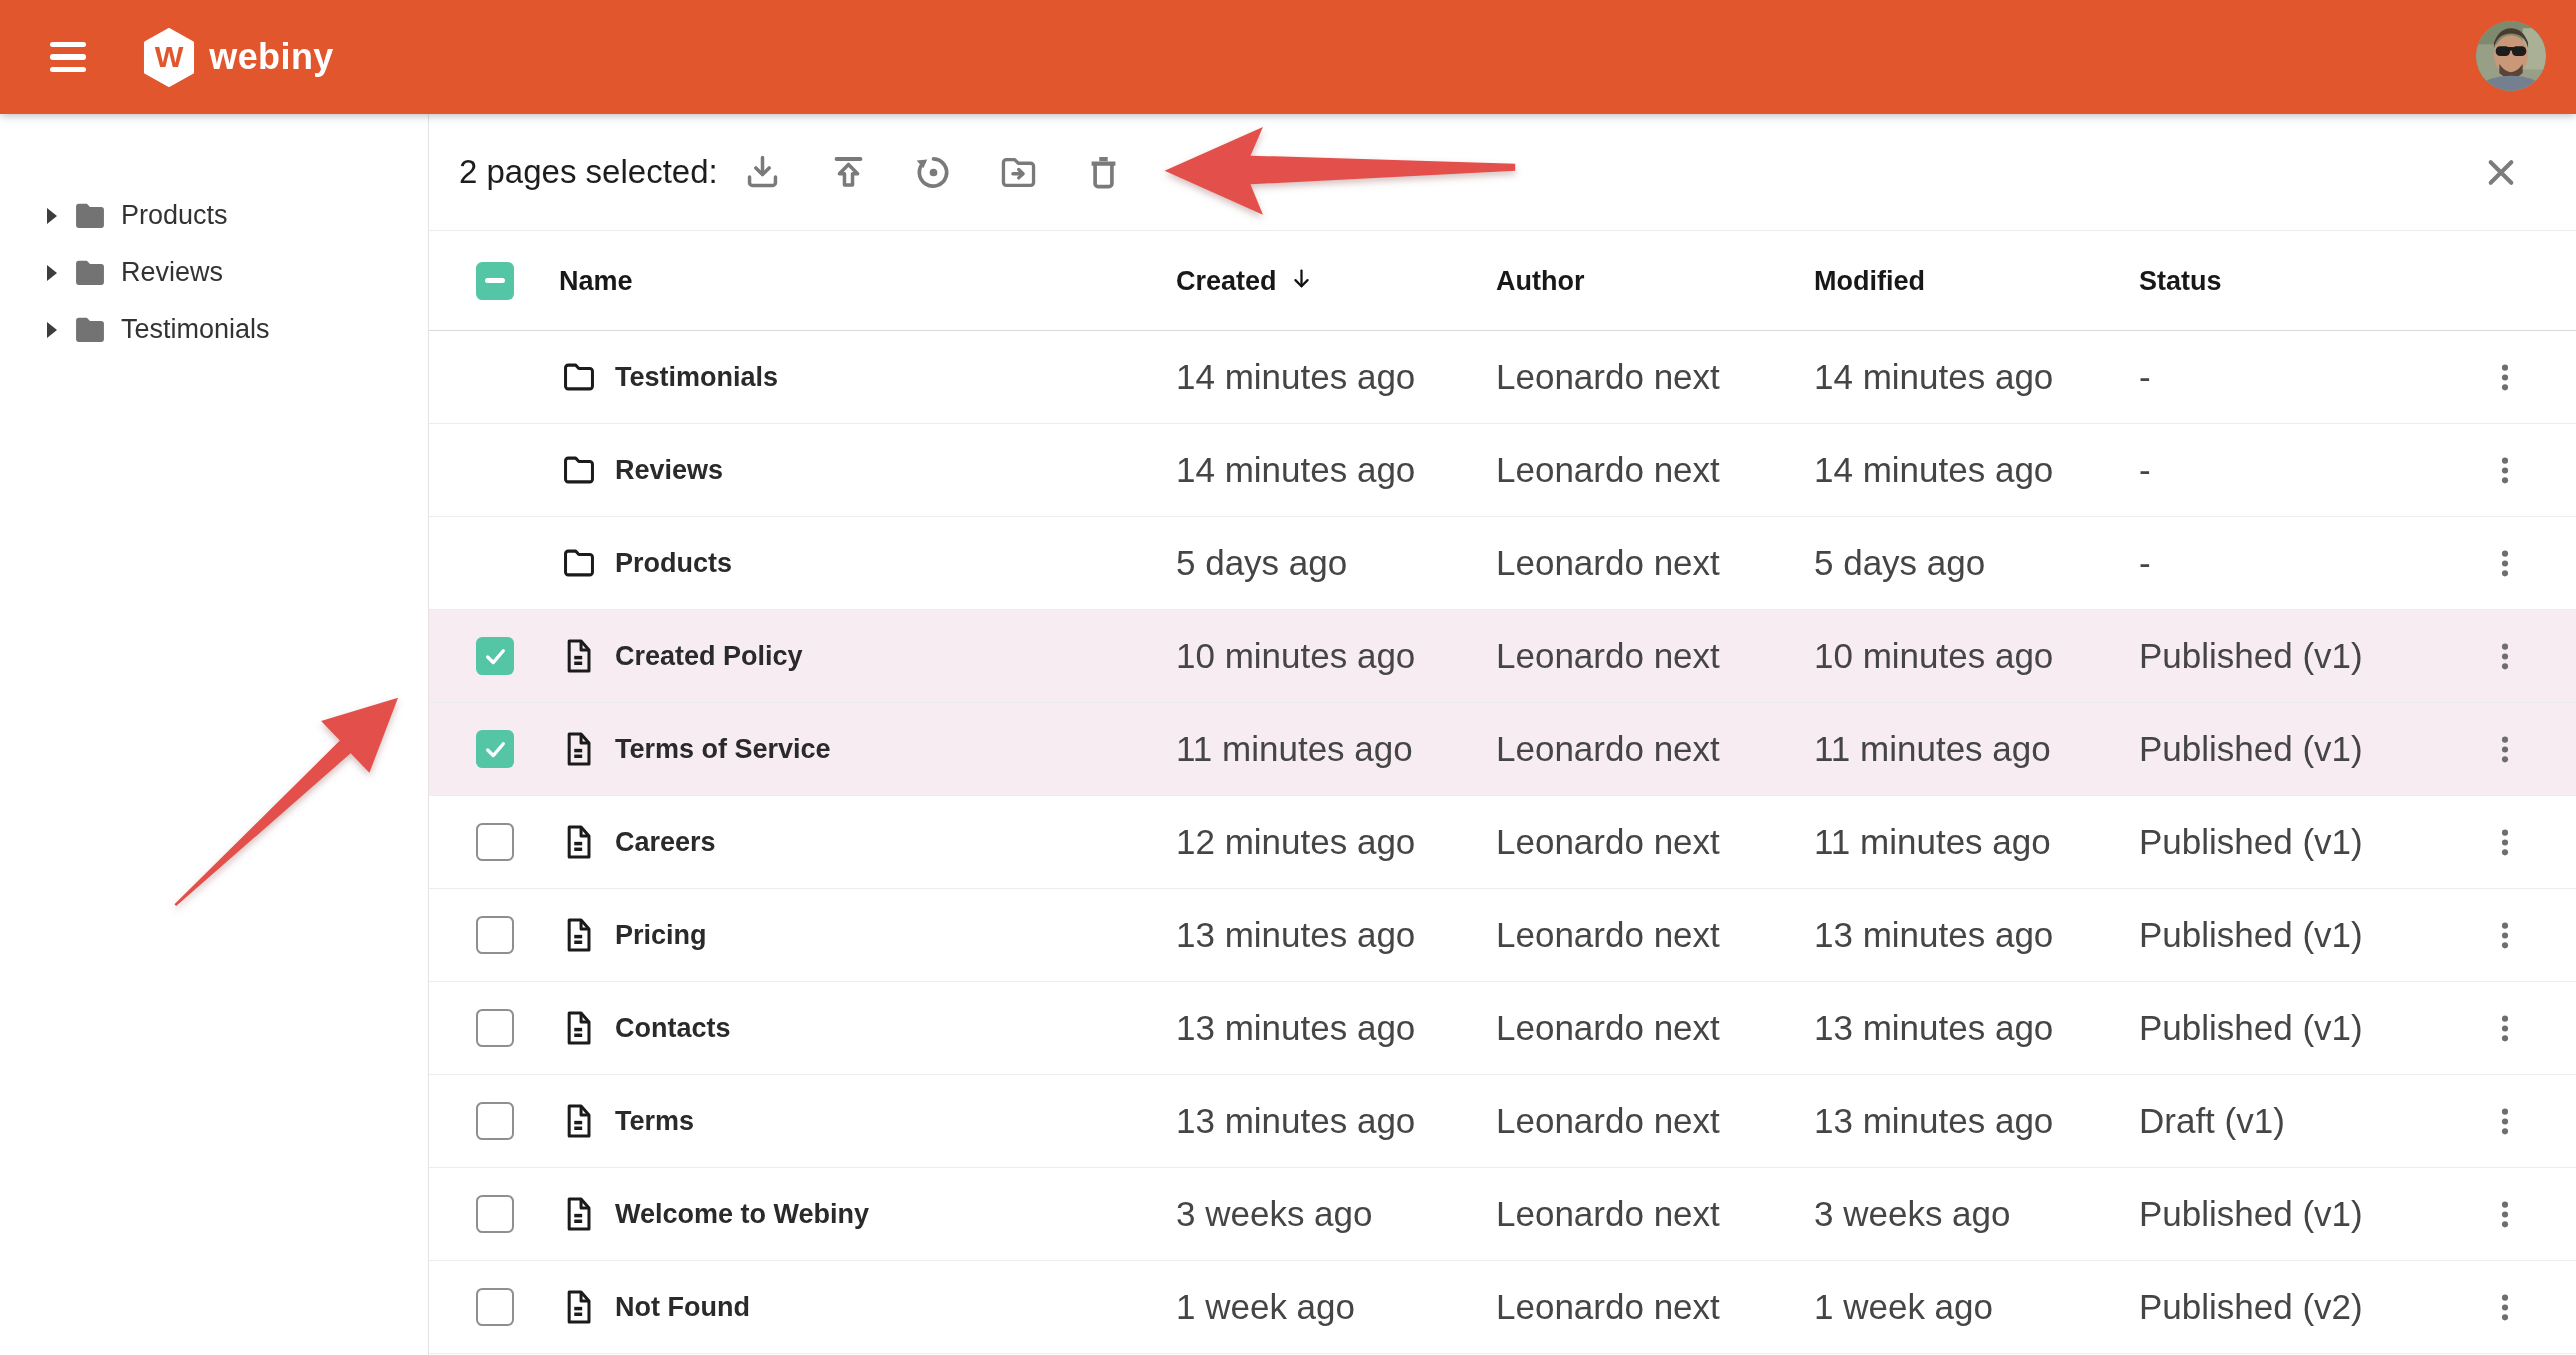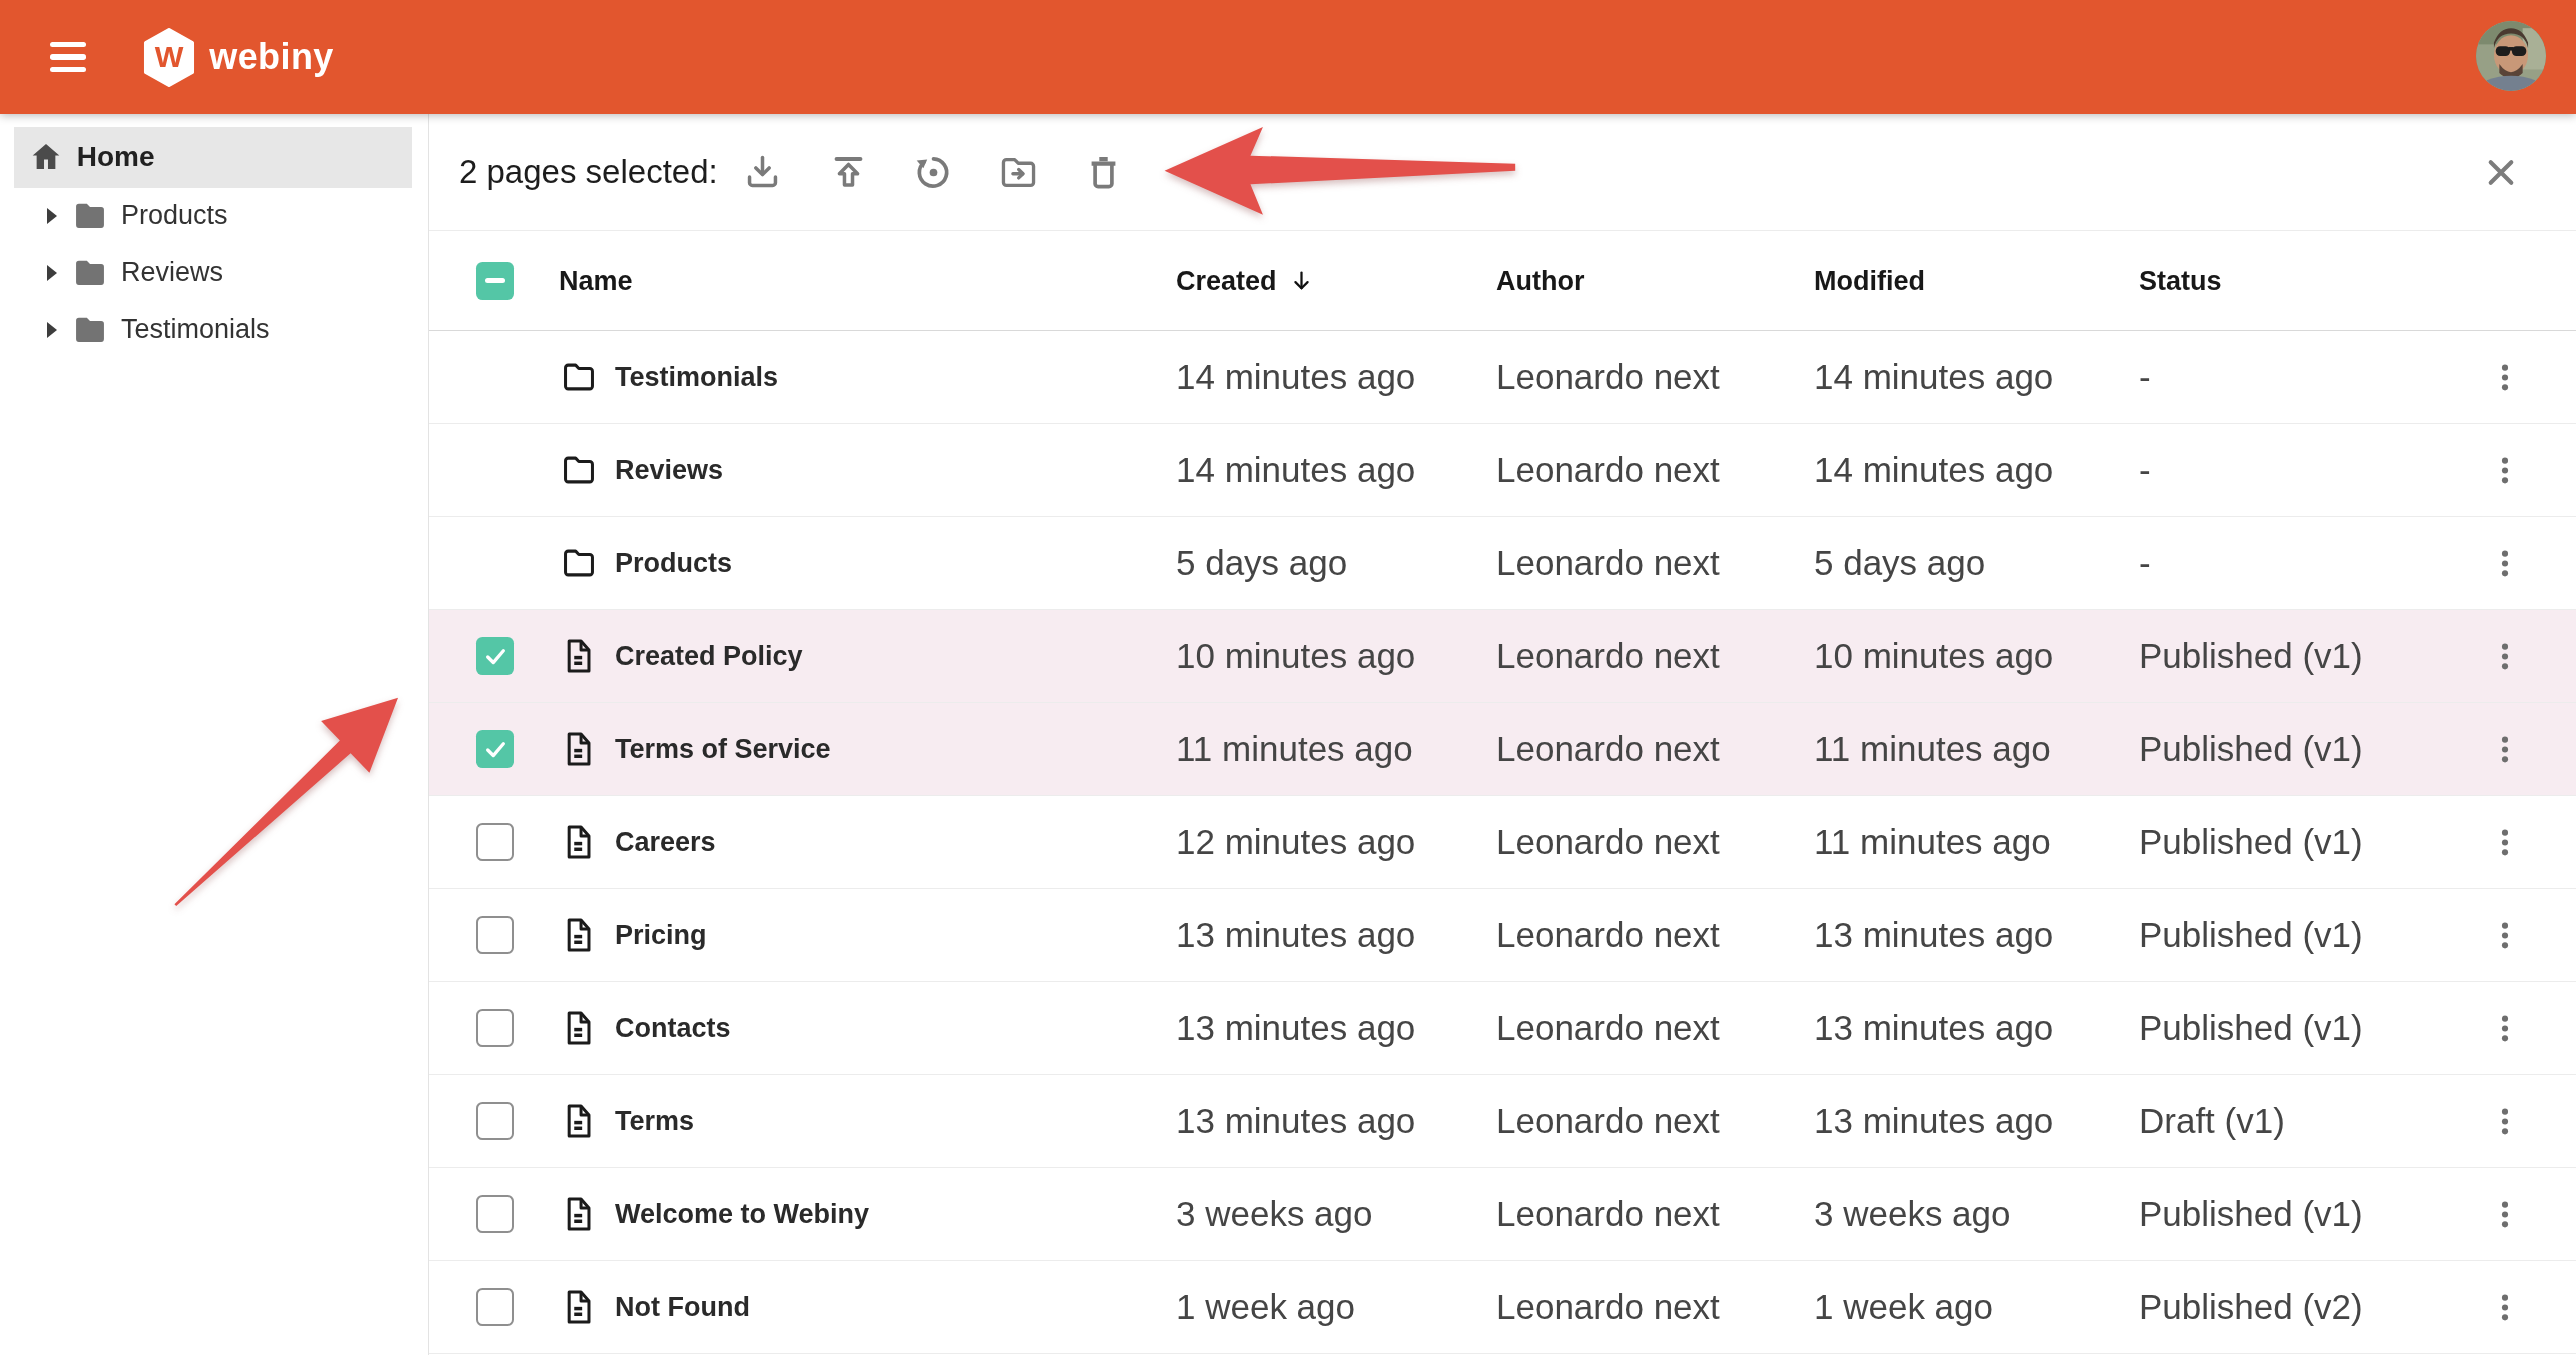--- a/index.html
+++ b/index.html
@@ -46,21 +46,21 @@
              display:flex; align-items:center; justify-content:center; background:none; border:none; cursor:pointer; }
   .act-btn svg { width:42px; height:42px; }
   .act-download { left:333px; } .act-publish { left:419px; } .act-restore { left:504px; }
   .act-move { left:589px; } .act-delete { left:674px; }
   .close-btn { position:absolute; right:55px; top:50%; transform:translateY(-50%); width:41px; height:41px;
                background:none; border:none; cursor:pointer; display:flex; align-items:center; justify-content:center; }
   .close-btn svg { width:38px; height:38px; }
 
   .thead { position:absolute; top:117px; left:0; right:0; height:100px; border-bottom:0.9px solid #d9d9d9; background:#fff; }
   .hcol { position:absolute; top:50%; transform:translateY(-50%); font-size:27px; font-weight:700;
-          color:#181818; display:flex; align-items:center; gap:11.6px; cursor:pointer; }
+          color:#181818; display:flex; gap:11.6px; cursor:pointer; }
   .h-name { left:130px; } .h-created { left:747px; } .h-author { left:1067px; }
   .h-modified { left:1385px; } .h-status { left:1710px; }
   .sort-icon svg { width:27px; height:27px; display:block; }
 
   .tbody { position:absolute; top:217px; left:0; right:0; bottom:0; overflow:hidden; }
   .trow { position:relative; height:93px; border-bottom:0.9px solid #ececec; background:#fff; cursor:pointer; }
   .trow.selected { background:#f7ecf1; }
   .vcent { position:absolute; top:50%; transform:translateY(-50%); }
   .c-check { left:47px; } .c-icon { left:131px; display:flex; }
   .c-icon svg { width:38px; height:38px; }
@@ -117,26 +117,20 @@
         <rect x="40" y="28" width="16" height="11" rx="5" fill="#1d1d1d"></rect>
         <rect x="36" y="29" width="6" height="4" fill="#1d1d1d"></rect>
         <path d="M26 48 Q39 66 52 48 L52 58 Q46 64 39 64 Q32 64 26 58 Z" fill="#5a4438"></path>
         <path d="M12 66 Q39 56 66 66 L66 78 L12 78 Z" fill="#74808f"></path>
       </g>
     </svg>
   </button>
 </header>
 
 <nav class="sidebar">
-  <div class="home-item">
-    <svg viewBox="0 0 24 24">
-      <path d="M12 2.8 2.6 11h2.8v9.4h5.2v-6.6h2.8v6.6h5.2V11h2.8Z" fill="#4b4b4b"></path>
-    </svg>
-    <span class="home-label">Home</span>
-  </div>
   <div class="tree">
       <div class="tree-item">
     <span class="caret"></span>
     <span class="folder-fill">
       <svg viewBox="0 0 24 24">
         <path d="M3.2 6a1.8 1.8 0 0 1 1.8-1.8h5l2 2.1h7a1.8 1.8 0 0 1 1.8 1.8v9.6a1.8 1.8 0 0 1-1.8 1.8H5a1.8 1.8 0 0 1-1.8-1.8Z" fill="#737373"></path>
       </svg>
     </span>
     <span class="tree-label">Products</span>
   </div>

